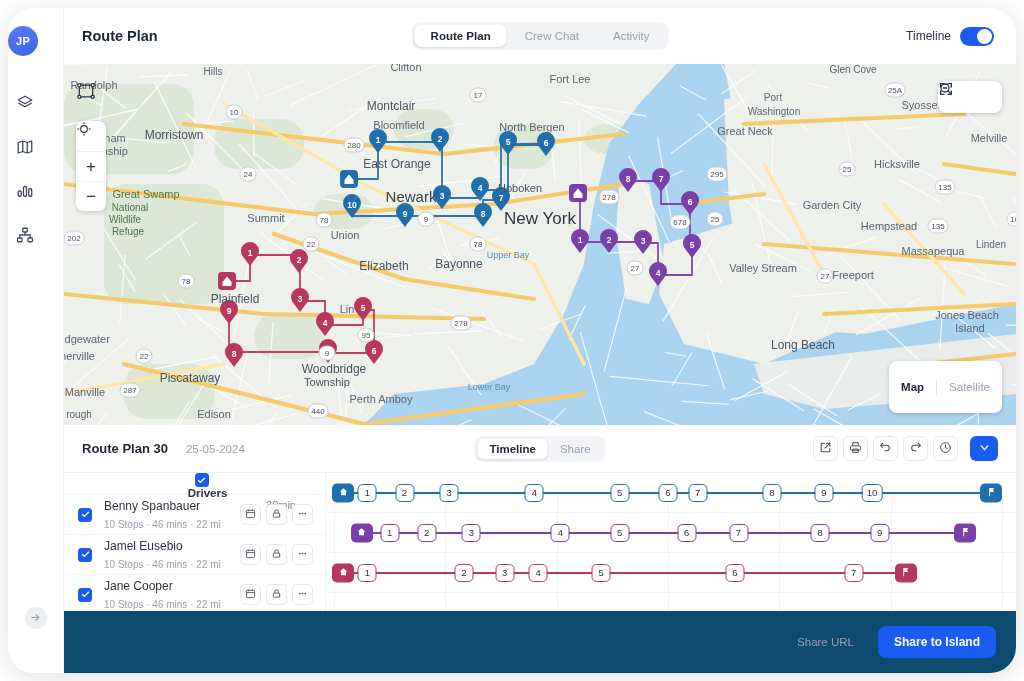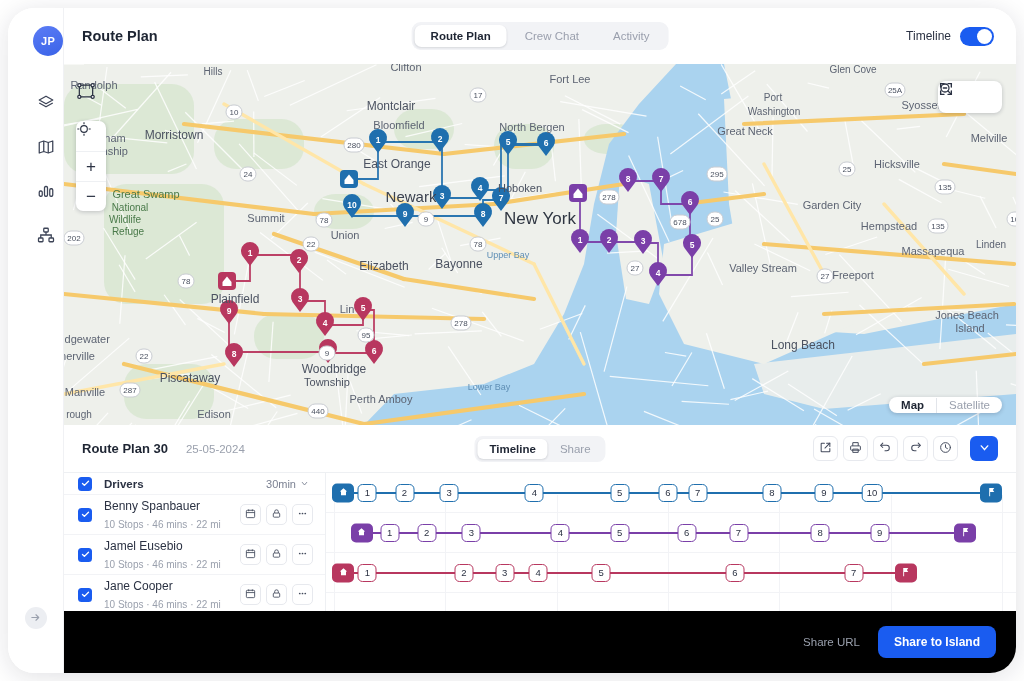--- a/index.html
+++ b/index.html
@@ -25,21 +25,21 @@
     box-shadow: 0 4px 26px rgba(20,25,45,0.13);
     overflow: hidden;
   }
 
   
   .rail {
     position: absolute; left: 0; top: 0;
     width: 56px; height: 100%;
     background: #ffffff;
     border-right: 1px solid #f0f1f4;
-    display: flex; flex-direction: column; align-items: flex-end;
+    display: flex; flex-direction: column; align-items: flex-start;
     padding-top: 18px;
     z-index: 5;
   }
   .avatar {
     width: 30px; height: 30px; border-radius: 50%;
     background: linear-gradient(160deg,#5b7cf5,#3a63e8);
     color: #fff; font-size: 11px; font-weight: bold;
     display: flex; align-items: center; justify-content: center;
     letter-spacing: .3px;
     margin-bottom: 30px;
@@ -140,21 +140,21 @@
     color: #2b3243;
   }
   .map-mode {
     position: absolute; right: 14px; bottom: 12px;
     background: #fff; border-radius: 8px;
     box-shadow: 0 1px 4px rgba(20,25,45,0.22);
     display: flex; align-items: center;
     overflow: hidden;
   }
   .map-mode span {
-    font-size: 11.5px; padding: 2px 12px; color: #9aa0ad;
+    font-size: 11.5px; padding: 20px 12px; color: #9aa0ad;
   }
   .map-mode span.active { color: #1e2533; font-weight: bold; }
   .map-mode .sep { width: 1px; height: 15px; background: #e2e5ea; padding: 0; }
 
   
   .planbar {
     position: absolute; left: 56px; top: 417px;
     width: calc(100% - 56px); height: 48px;
     background: #fff;
     border-bottom: 1px solid #eef0f3;
@@ -193,21 +193,21 @@
     display: flex;
   }
   .tl-left { width: 262px; border-right: 1px solid #eef0f3; }
   .tl-right { flex: 1; position: relative; overflow: hidden; }
 
   .lrow {
     height: 22px; display: flex; align-items: center;
     padding-left: 14px;
     border-bottom: 1px solid #f2f3f6;
   }
-  .lrow.head { height: 22px; }
+  .lrow.head { height: 22px; flex-direction: column; }
   .drow {
     height: 40px; display: flex; align-items: center;
     padding-left: 14px; border-bottom: 1px solid #f2f3f6;
   }
   .cbx {
     width: 14px; height: 14px; border-radius: 3.5px;
     background: #1a5cf0;
     display: flex; align-items: center; justify-content: center;
     flex: none;
   }
@@ -262,23 +262,23 @@
     min-width: 19px; height: 18px; padding: 0 4px;
     border-radius: 5px; background: #fff;
     display: flex; align-items: center; justify-content: center;
     font-size: 9.5px; color: #2b3243;
   }
 
   
   .footer {
     position: absolute; left: 56px; bottom: 0;
     width: calc(100% - 56px); height: 62px;
-    background: #000000;
+    background: #0c4a6e;
     display: flex; align-items: center; justify-content: flex-end;
-    padding-right: 20px; gap: 18px;
+    padding-right: 20px; gap: 24px;
   }
   .share-url { font-size: 11.5px; color: #9aa0ad; }
   .share-btn {
     background: #1a5cf0; color: #fff;
     font-size: 12px; font-weight: bold;
     padding: 9px 16px; border-radius: 8px;
     border: none;
     font-family: "Liberation Sans", sans-serif;
   }
 </style>

